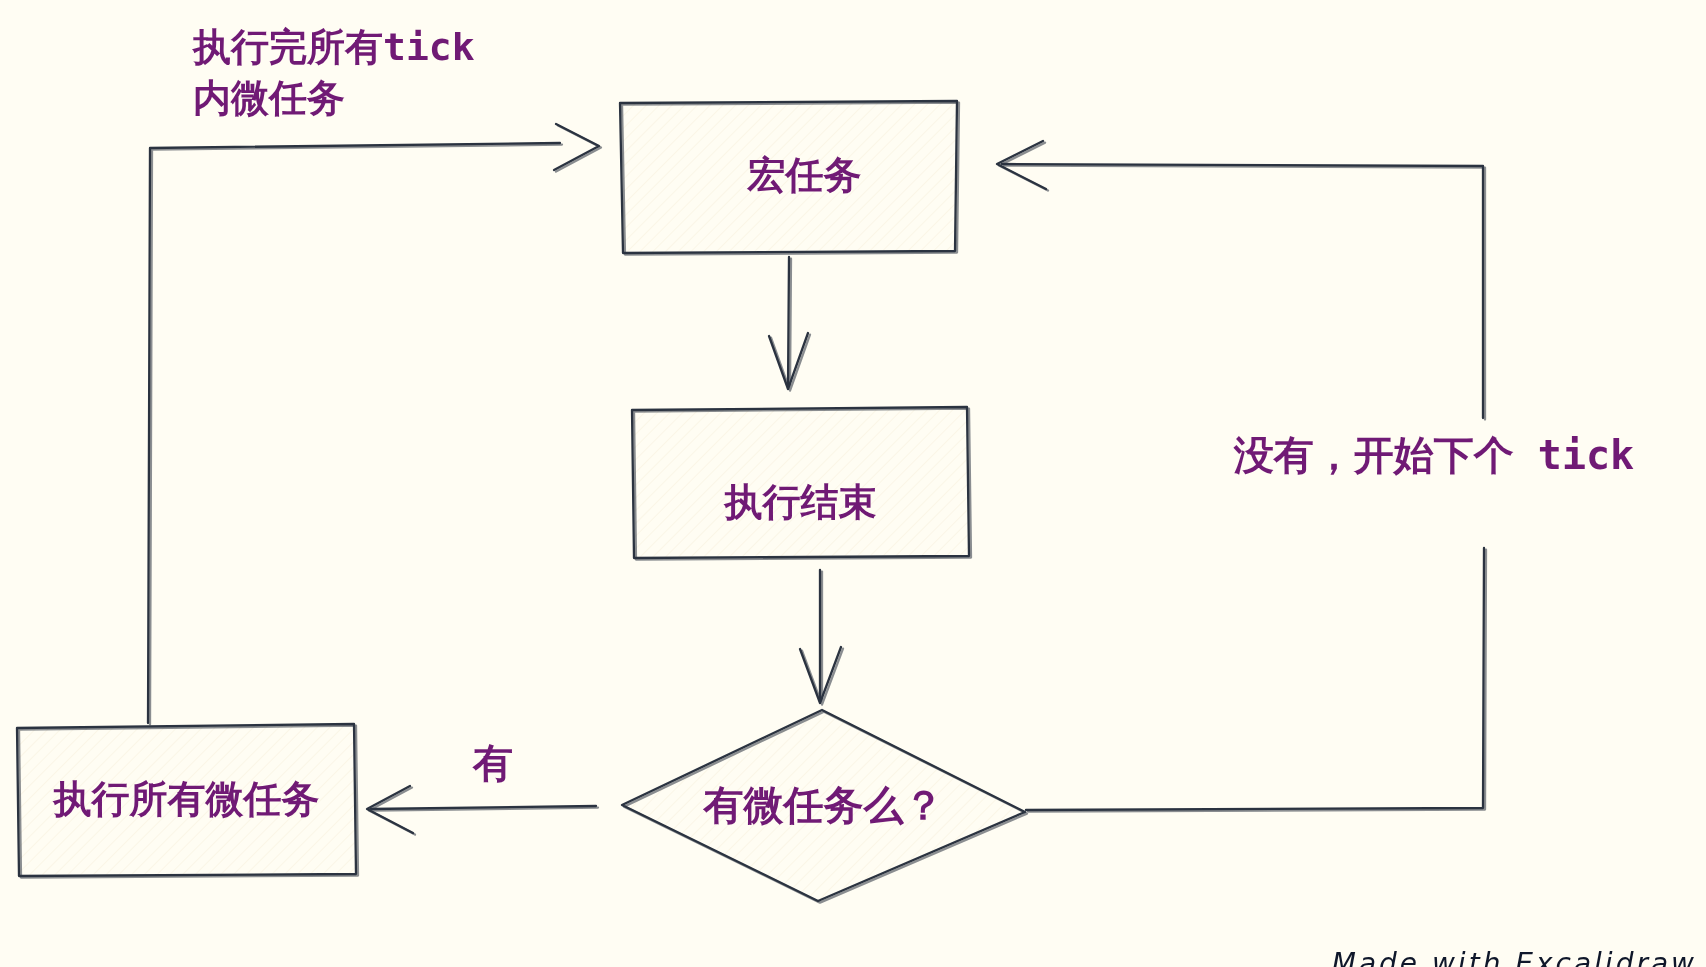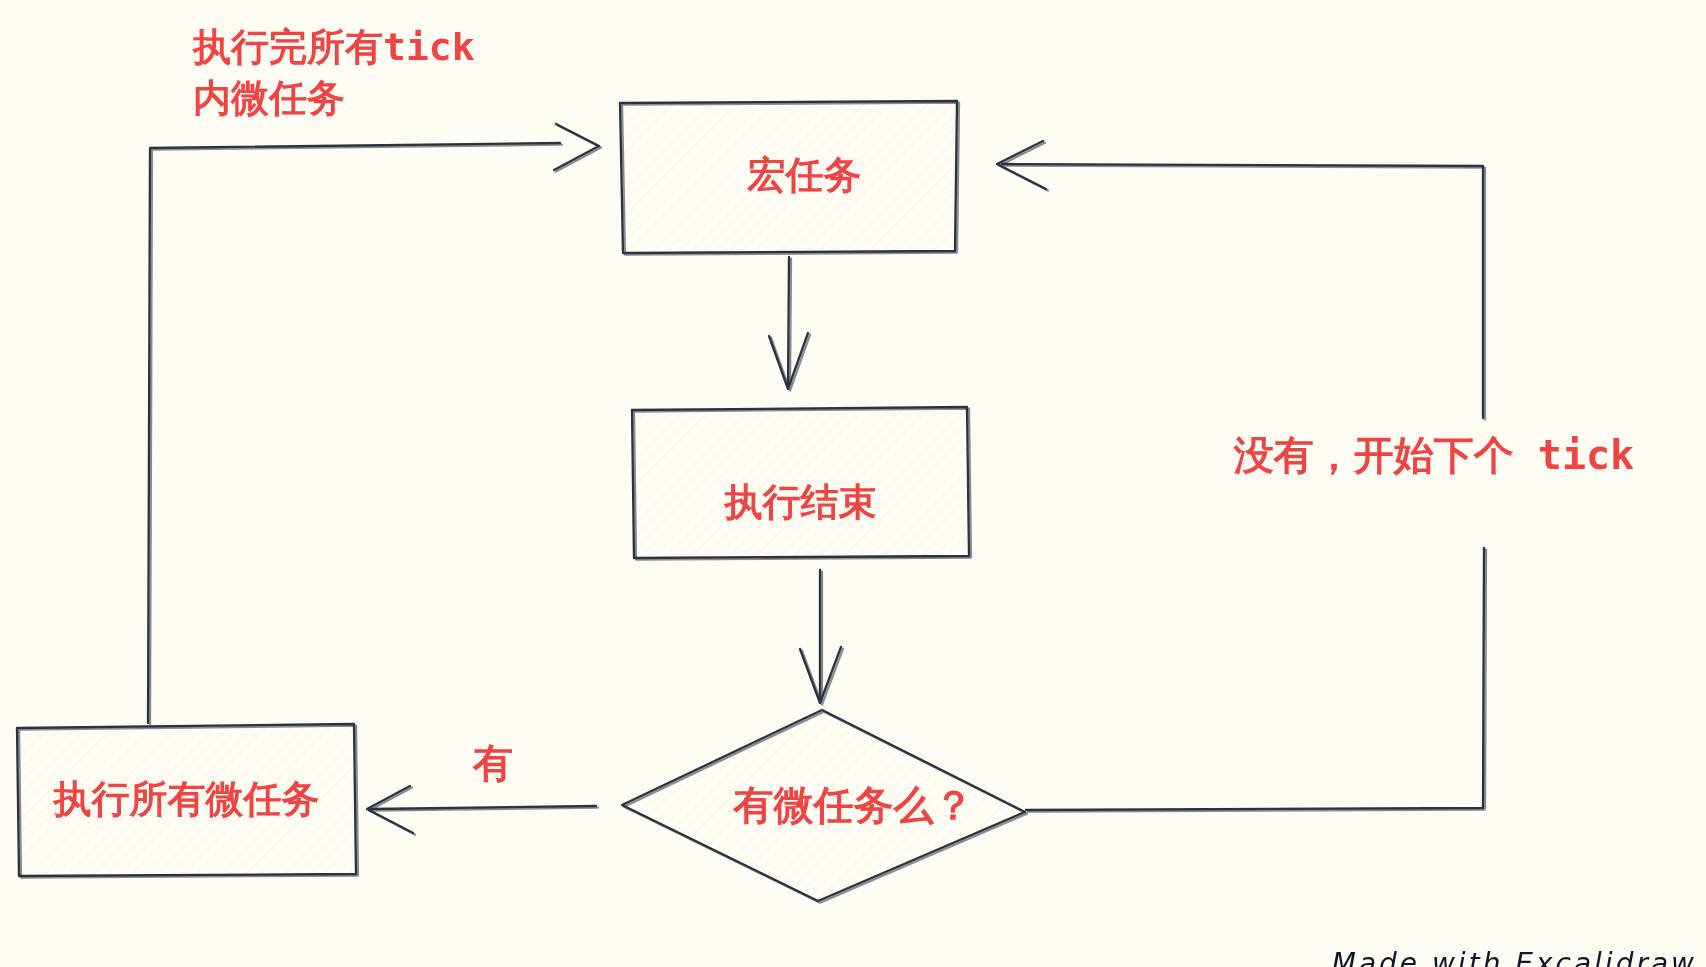--- a/index.html
+++ b/index.html
@@ -5,36 +5,36 @@
   html,body{margin:0;padding:0;}
   body{
     width:1706px;height:967px;overflow:hidden;
     background:#FFFDF3;
     font-family:"DejaVu Sans Mono","DejaVu Sans","Liberation Sans",sans-serif;
   }
   #stage{position:relative;width:1706px;height:967px;}
   #sketch-svg{position:absolute;left:0;top:0;}
   .lbl{
     position:absolute;
-    color:#ef4444;
+    color:#701a75;
     font-weight:600;
     white-space:pre-line;
     line-height:1.35;
     user-select:none;
   }
   .node-lbl{
     display:flex;align-items:center;justify-content:center;
     text-align:center;
     font-size:38px;
     white-space:nowrap;
   }
   .edge-lbl{font-size:38px;white-space:pre-line;}
   #lbl-macro{left:622px;top:100px;width:365px;height:152px;}
   #lbl-end{left:633px;top:408px;width:335px;height:190px;}
-  #lbl-diamond{left:653px;top:712px;width:401px;height:186px;font-size:40px;}
+  #lbl-diamond{left:623px;top:712px;width:401px;height:186px;font-size:40px;}
   #lbl-micro{left:18px;top:725px;width:337px;height:150px;}
   #lbl-topleft{left:193px;top:22px;font-size:38px;}
   #lbl-yes{left:473px;top:736px;font-size:40px;}
   #lbl-no{left:1434px;top:428px;font-size:40px;white-space:nowrap;transform:translateX(-50%);}
   #watermark{
     position:absolute;left:1697px;top:947px;transform:translateX(-100%);
     font-family:"DejaVu Sans","Liberation Sans",sans-serif;
     font-style:italic;font-weight:500;
     font-size:28px;letter-spacing:3px;
     color:#0f172a;white-space:nowrap;

